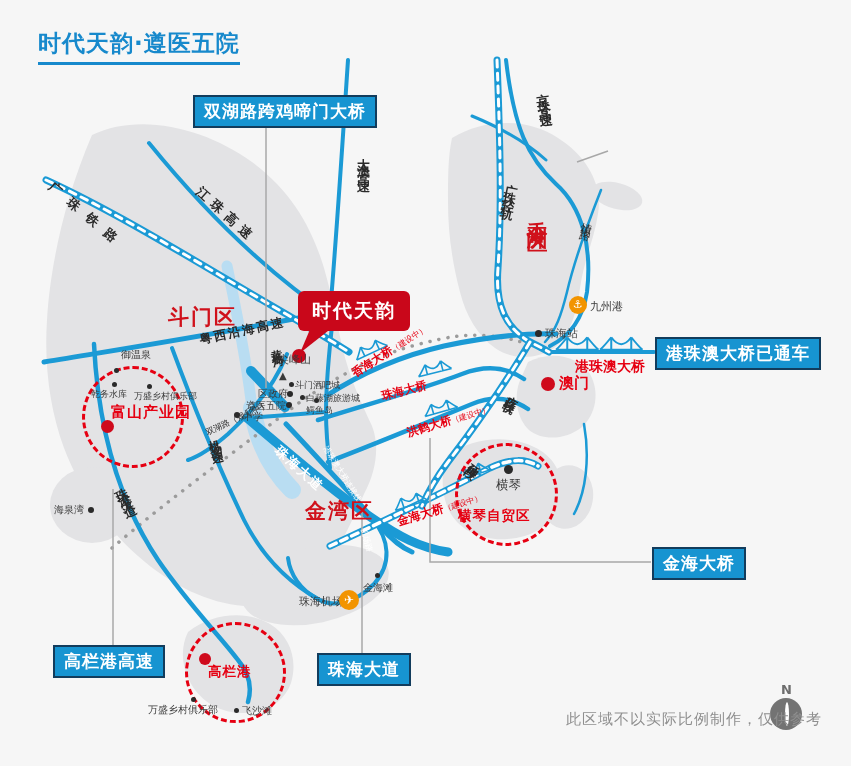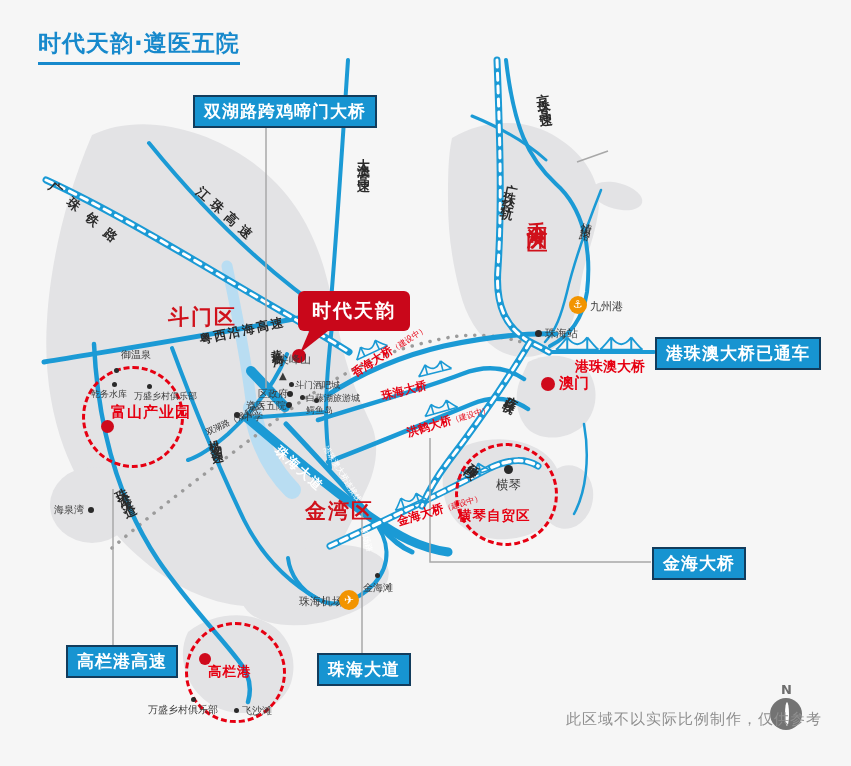--- a/index.html
+++ b/index.html
@@ -119,21 +119,21 @@
       <circle cx="786" cy="714" r="16" fill="#737373"></circle>
       <ellipse cx="787" cy="714" rx="2" ry="12" fill="#ffffff"></ellipse>
     </g>
   </svg>
 
   <div class="abs title">时代天韵·遵医五院</div>
 
   <div class="abs callout" style="left:193px;top:95px;">双湖路跨鸡啼门大桥</div>
   <div class="abs callout" style="left:655px;top:337px;">港珠澳大桥已通车</div>
   <div class="abs callout" style="left:652px;top:547px;">金海大桥</div>
-  <div class="abs callout" style="left:66px;top:645px;padding-left:9px;">高栏港高速</div>
+  <div class="abs callout" style="left:53px;top:645px;padding-left:9px;">高栏港高速</div>
   <div class="abs callout" style="left:317px;top:653px;">珠海大道</div>
 
   <div class="abs balloon" style="left:298px;top:291px;">时代天韵</div>
 
   <div class="abs district" style="left:168px;top:303px;">斗门区</div>
   <div class="abs district vert" style="left:523px;top:205px;letter-spacing:6px;">香洲区</div>
   <div class="abs district" style="left:305px;top:497px;">金湾区</div>
 
   <div class="abs zone-circle" style="left:82px;top:366px;width:96px;height:96px;"></div>
   <div class="abs zone-label" style="left:96px;top:403px;font-size:15px;margin-left:15px;">富山产业园</div>

